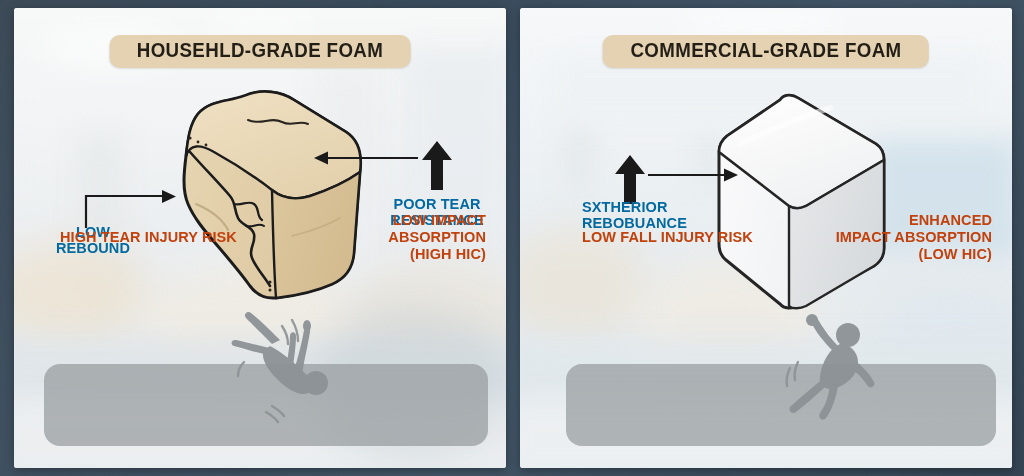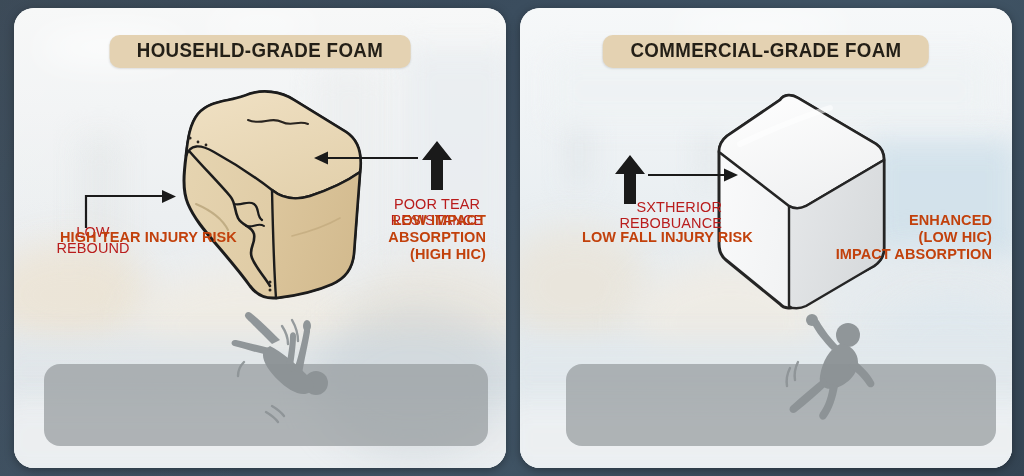--- a/index.html
+++ b/index.html
@@ -32,21 +32,21 @@
     background: linear-gradient(118deg, rgba(255,255,255,0.05) 0%, rgba(255,255,255,0) 40%);
     pointer-events: none;
   }
 
   
   .panel {
     position: absolute;
     top: 8px;
     height: 460px;
     width: 492px;
-    border-radius: 20px;
+    border-radius: 3px;
     overflow: hidden;
     box-shadow: 0 2px 10px rgba(0,0,0,0.35);
     background: #eef1f3;
   }
   .panel.left  { left: 14px; }
   .panel.right { left: 520px; }
 
   
   .bg {
     position: absolute;
@@ -104,24 +104,24 @@
   .cube-wrap {
     position: absolute;
     z-index: 5;
   }
   .cube-wrap svg { display: block; }
 
   
   .callout {
     position: absolute;
     z-index: 6;
-    font-weight: 400;
+    font-weight: 700;
     font-size: 14.5px;
     line-height: 1.12;
-    color: #b91c1c;
+    color: #0369a1;
     letter-spacing: 0.1px;
   }
   .callout .ln { display: block; white-space: nowrap; }
   .callout.ctr { text-align: center; }
   .callout.lft { text-align: left; }
 
   
   .arrows {
     position: absolute;
     inset: 0;
@@ -409,21 +409,21 @@
     </div>
 
     <svg class="arrows" width="492" height="460" viewBox="0 0 492 460" xmlns="http://www.w3.org/2000/svg">
 
       <path d="M 128 167 L 208 167" fill="none" stroke="#1a1a1a" stroke-width="2.2"></path>
       <path d="M 204 160.5 L 218 167 L 204 173.5 Z" fill="#1a1a1a"></path>
 
       <path d="M 104 196 L 104 166 L 95 166 L 110 147 L 125 166 L 116 166 L 116 196 Z" fill="#1a1a1a"></path>
     </svg>
 
-    <div class="callout lft" style="left:62px; top:191px; width:140px;text-align:right;">
+    <div class="callout lft" style="left:62px; top:191px; width:140px;">
       <span class="ln">SXTHERIOR</span>
       <span class="ln">REBOBUANCE</span>
     </div>
 
     <div class="person" style="left:262px; top:292px;">
       <svg width="115" height="125" viewBox="0 0 115 125" xmlns="http://www.w3.org/2000/svg">
         <g fill="#8c9295" opacity="0.95">
 
           <circle cx="66" cy="35" r="12"></circle>
 
@@ -450,18 +450,18 @@
         </g>
       </svg>
     </div>
 
     <div class="bottom-bar"></div>
     <div class="bar-text bar-left">
       <span class="ln">LOW FALL INJURY RISK</span>
     </div>
     <div class="bar-text bar-right">
       <span class="ln">ENHANCED</span>
+      <span class="ln">IMPACT ABSORPTION</span>
       <span class="ln">(LOW HIC)</span>
-      <span class="ln">IMPACT ABSORPTION</span>
     </div>
   </div>
 
 </div>
 
 </body></html>

